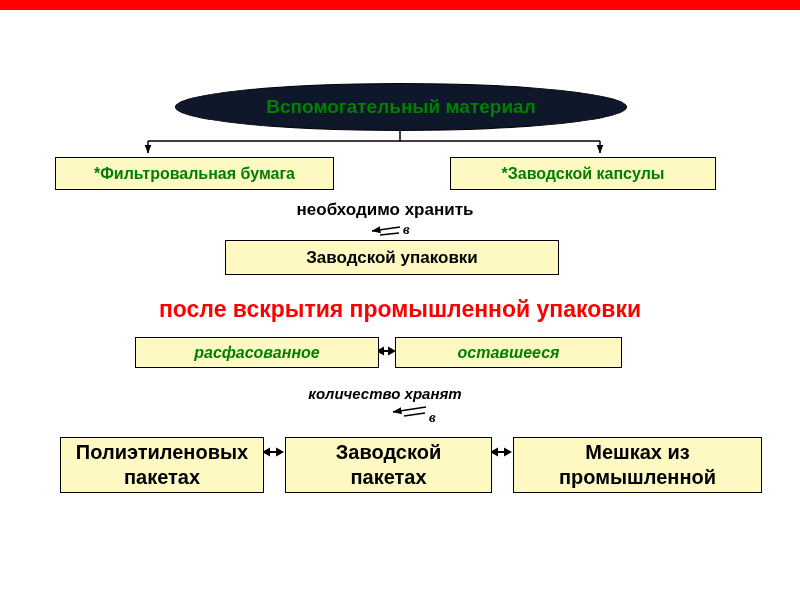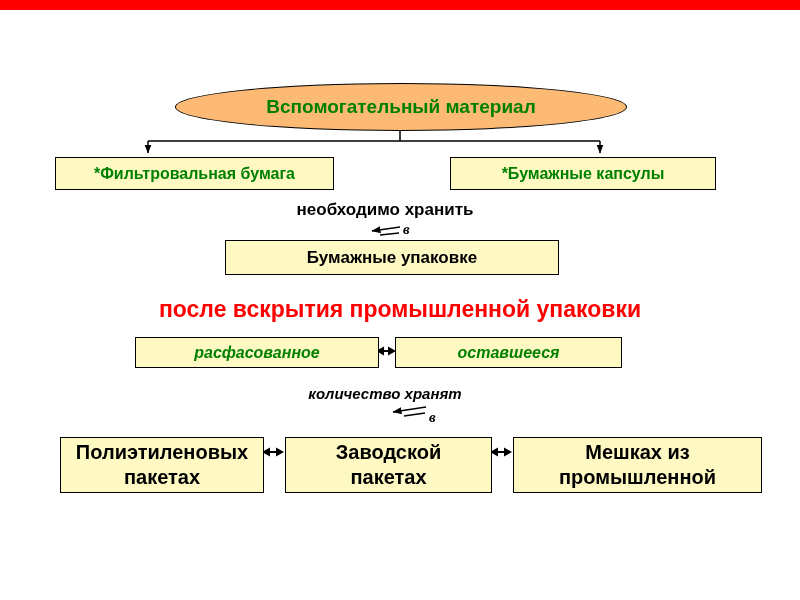--- a/index.html
+++ b/index.html
@@ -8,21 +8,21 @@
     font-family: "Liberation Sans", sans-serif; overflow: hidden;
   }
   .topbar { position: absolute; left: 0; top: 0; width: 800px; height: 10px; background: #ff0000; }
   .overlay { position: absolute; left: 0; top: 0; pointer-events: none; }
   .ln  { stroke: #000; stroke-width: 1.5; fill: none; }
   .ln2 { stroke: #000; stroke-width: 2;   fill: none; }
   .ellipse {
     position: absolute; left: 175px; top: 83px; width: 450px; height: 46px;
     border: 1.4px solid #000; border-radius: 50%;
     display: flex; align-items: center; justify-content: center;
-    font-weight: bold; font-size: 19px; color: #008000; background: #fdba74;
+    font-weight: bold; font-size: 19px; color: #008000; background: #0f172a;
   }
   .box {
     position: absolute; border: 1.6px solid #000; background: #fef9c3;
     display: flex; flex-direction: column; align-items: center; justify-content: center;
     text-align: center; font-weight: bold; color: #000;
   }
   .green  { color: #008000; }
   .italic { font-style: italic; align-items: center; }
   .caption { position: absolute; font-weight: bold; white-space: nowrap; transform: translateX(-50%); color: #000; }
   .red-caption { color: #ff0000; font-size: 23px; }
@@ -88,29 +88,29 @@
   </svg>
 
   <div class="ellipse">
     <span>Вспомогательный материал</span>
   </div>
 
   <div class="box b-filter green">
     <span>*Фильтровальная бумага</span>
   </div>
   <div class="box b-capsules green">
-    <span>*Бумажные капсулы</span>
+    <span>*Заводской капсулы</span>
   </div>
 
   <div class="caption" style="left:385px; top:200px; font-size:17px;">необходимо хранить</div>
 
   <div class="vlabel" style="left:403px; top:221px;">в</div>
 
   <div class="box b-factory">
-    <span>Бумажные упаковке</span>
+    <span>Заводской упаковки</span>
   </div>
 
   <div class="caption red-caption" style="left:400px; top:296px;">после вскрытия промышленной упаковки</div>
 
   <div class="box b-portion green italic">
     <span>расфасованное</span>
   </div>
   <div class="box b-remain green italic">
     <span>оставшееся</span>
   </div>

